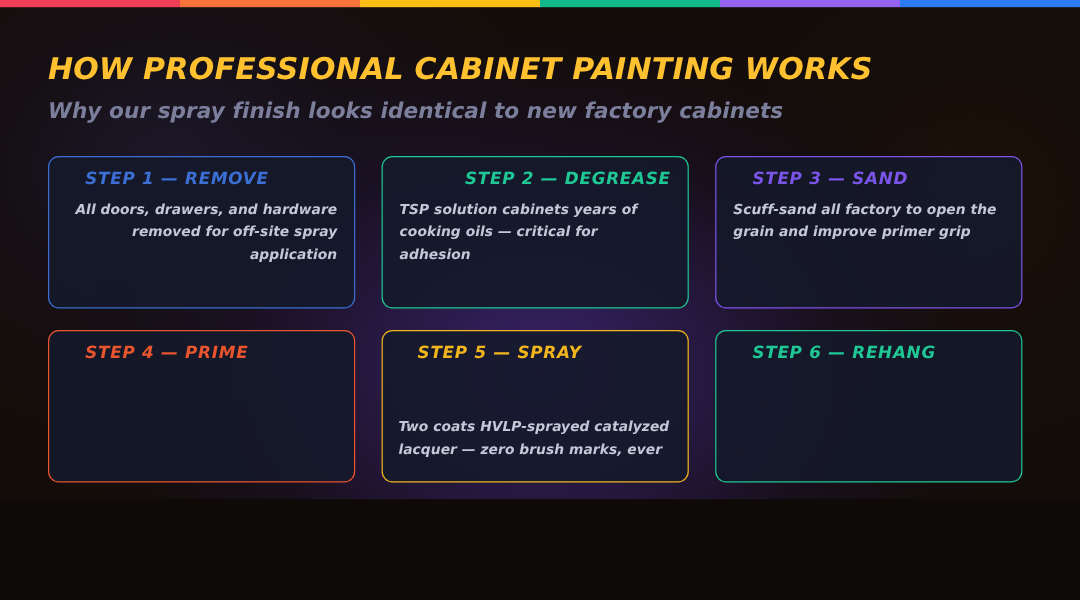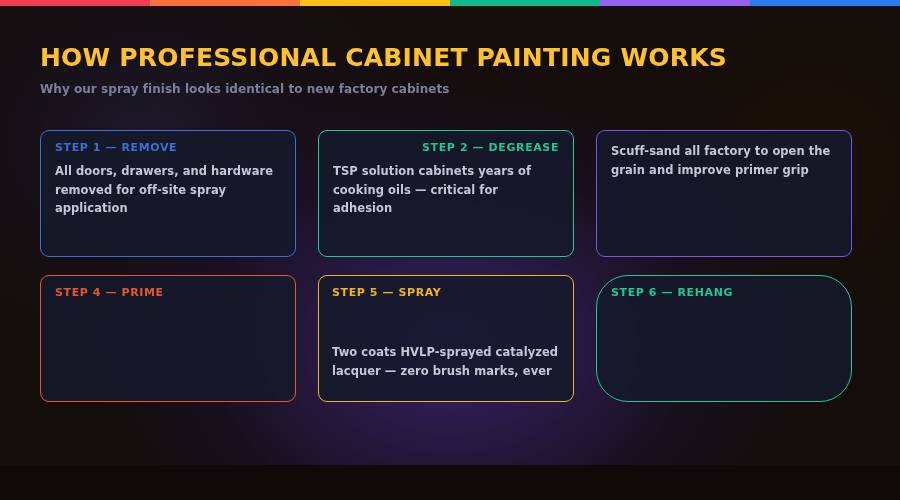--- a/index.html
+++ b/index.html
@@ -10,24 +10,25 @@
   body {
     width: 900px;
     height: 500px;
     overflow: hidden;
     font-family: "DejaVu Sans", "Liberation Sans", sans-serif;
   }
 
   #stage {
     position: relative;
     width: 900px;
-    height: 465px;
+    height: 416px;
     overflow: hidden;
     
     background-color: #140d09;
+    font-style: italic;
   }
 
   
   #glow-center {
     position: absolute;
     left: 50%;
     top: 74%;
     width: 900px;
     height: 560px;
     transform: translate(-50%, -50%);
@@ -89,21 +90,21 @@
     font-size: 25px;
     font-weight: bold;
     letter-spacing: 0.2px;
     color: #FFC130;
     line-height: 1.15;
     margin: 0;
     white-space: nowrap;
   }
   #page-subtitle {
     margin: 9px 0 0 0;
-    font-size: 12px;
+    font-size: 18px;
     font-weight: bold;
     color: #7c7f9c;
     letter-spacing: 0.05px;
     line-height: 1.2;
   }
 
   
   #card-grid {
     position: absolute;
     left: 40px;
@@ -121,25 +122,25 @@
     position: relative;
     box-sizing: border-box;
     border: 1px solid #3b6fd4;
     border-radius: 9px;
     background: rgba(21,25,42,0.88);
     padding: 11px 14px 12px 14px;
     overflow: hidden;
   }
 
   .step-label {
-    font-size: 11px;
+    font-size: 14px;
     font-weight: bold;
     letter-spacing: 0.6px;
     line-height: 1.1;
-    margin: 0 0 8px 0;
+    margin: 0 0 8px 16px;
     white-space: nowrap;
   }
   .step-desc {
     font-size: 11.5px;
     font-weight: bold;
     color: #c3c7d6;
     line-height: 1.62;
     margin: 0;
     letter-spacing: 0.05px;
   }
@@ -164,39 +165,40 @@
 
   <div id="header">
     <h1 id="page-title" style="color: rgb(255, 193, 48);">HOW PROFESSIONAL CABINET PAINTING WORKS</h1>
     <p id="page-subtitle" style="color: rgb(124, 127, 156);">Why our spray finish looks identical to new factory cabinets</p>
   </div>
 
   <div id="card-grid">
 
     <div class="step-card" style="border-color: rgb(59, 111, 212);">
       <p class="step-label" style="color: rgb(59, 111, 212);">STEP 1  —  REMOVE</p>
-      <p class="step-desc" style="color: rgb(195, 199, 214);">All doors, drawers, and hardware removed for off-site spray application</p>
+      <p class="step-desc" style="color: rgb(195, 199, 214); text-align: right;">All doors, drawers, and hardware removed for off-site spray application</p>
     </div>
 
     <div class="step-card" style="border-color: rgb(31, 199, 148);">
       <p class="step-label" style="color: rgb(31, 199, 148); text-align: right;">STEP 2  —  DEGREASE</p>
       <p class="step-desc" style="color: rgb(195, 199, 214);">TSP solution cabinets years of cooking oils — critical for adhesion</p>
     </div>
 
     <div class="step-card" style="border-color: rgb(123, 85, 232);">
+      <p class="step-label" style="color: rgb(123, 85, 232);">STEP 3  —  SAND</p>
       <p class="step-desc" style="color: rgb(195, 199, 214);">Scuff-sand all factory to open the grain and improve primer grip</p>
     </div>
 
     <div class="step-card" style="border-color: rgb(232, 85, 46);">
       <p class="step-label" style="color: rgb(232, 85, 46);">STEP 4  —  PRIME</p>
     </div>
 
     <div class="step-card" style="border-color: rgb(242, 182, 28); padding-left: 13px;">
       <p class="step-label" style="color: rgb(242, 182, 28);">STEP 5  —  SPRAY</p>
       <p class="step-desc" style="color: rgb(195, 199, 214); margin-top: 44px;">Two coats HVLP-sprayed catalyzed lacquer — zero brush marks, ever</p>
     </div>
 
-    <div class="step-card" style="border-color: rgb(31, 199, 148); border-radius: 32px;">
+    <div class="step-card" style="border-color: rgb(31, 199, 148);">
       <p class="step-label" style="color: rgb(31, 199, 148);">STEP 6  —  REHANG</p>
     </div>
 
   </div>
 </div>
 
 </body></html>

